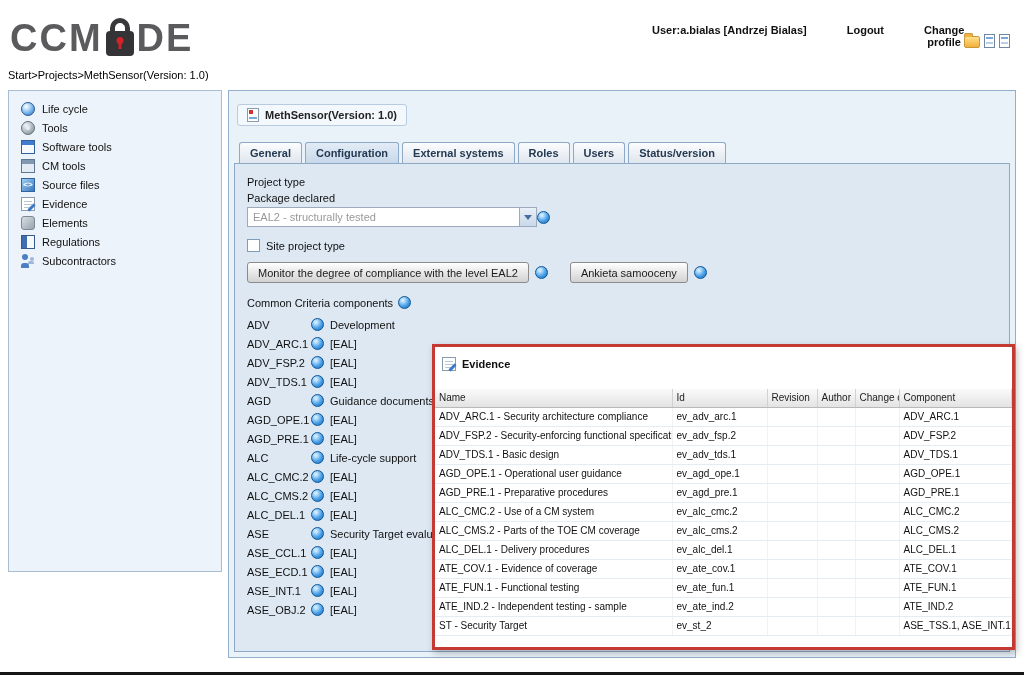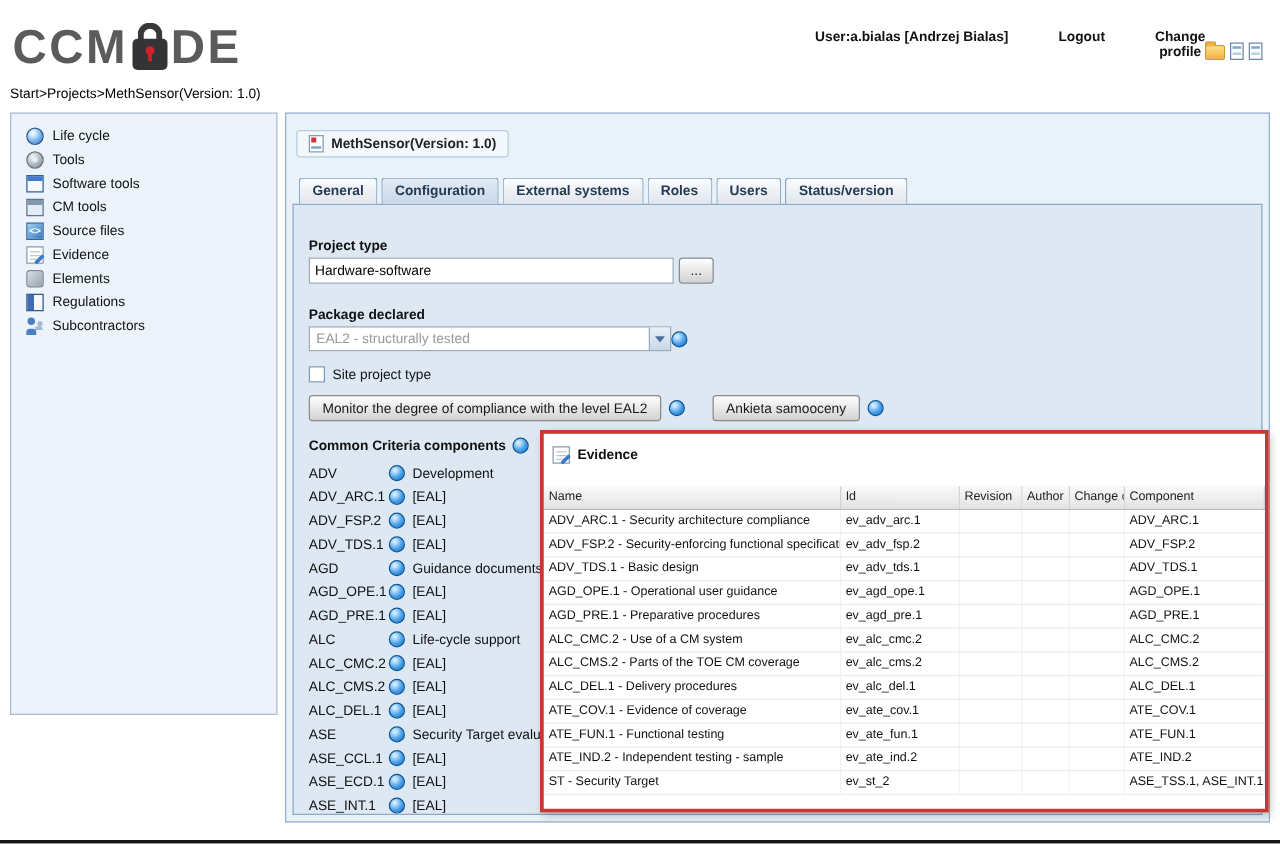--- a/index.html
+++ b/index.html
@@ -59,37 +59,37 @@
   .title-icon::before{content:"";position:absolute;left:1px;top:1px;width:4px;height:4px;background:#d23333}
   .title-icon::after{content:"";position:absolute;left:1px;bottom:2px;right:1px;height:2px;background:#7aa7d4}
 
   .tabs{position:absolute;left:10px;top:51px;display:flex;gap:3px;z-index:2}
   .tab{padding:4px 10px 3px;font-size:11px;font-weight:bold;color:#243a52;cursor:pointer;
        background:linear-gradient(#fbfcfd,#dfe6ee);border:1px solid #8ea9c6;border-bottom:none;border-radius:3px 3px 0 0}
   .tab.active{background:linear-gradient(#e3ecf6,#c7d7ea);padding-bottom:4px}
 
   .content-box{position:absolute;left:5px;right:5px;top:72px;bottom:5px;background:#dde8f3;border:1px solid #8ea9c6;padding:8px 12px;overflow:hidden}
 
-  .field-label{font-size:11px;font-weight:bold;color:#111;margin-top:19px}
+  .field-label{font-size:11px;font-weight:normal;color:#111;margin-top:4px}
   .input-row{display:flex;gap:4px;margin-top:3px;align-items:center}
   .text-input{width:292px;height:21px;border:1px solid #9daabb;font-family:"Liberation Sans",sans-serif;font-size:11px;padding:0 4px;background:#fff}
   .btn{height:21px;padding:0 10px;font-family:"Liberation Sans",sans-serif;font-size:11px;color:#1a1a1a;cursor:pointer;
        background:linear-gradient(#ffffff,#e8e8e8 50%,#d2d2d2);border:1px solid #8b8b8b;border-radius:3px;white-space:nowrap}
   .browse-btn{width:28px;padding:0}
   .combo-row{display:flex;align-items:center;gap:0;margin-top:3px}
   .combo{display:flex;width:290px;height:20px;border:1px solid #9daabb;background:#fff;cursor:pointer}
   .combo-text{flex:1;font-size:11px;color:#999;padding:3px 5px;white-space:nowrap;overflow:hidden}
   .combo-arrow{width:17px;background:linear-gradient(#e9f0f8,#c9d8ea);border-left:1px solid #9daabb;display:flex;align-items:center;justify-content:center}
   .combo-arrow::after{content:"";border:4px solid transparent;border-top:5px solid #4a6f9e;margin-top:5px}
   .check-row{display:flex;align-items:center;gap:6px;margin-top:12px}
   .checkbox{width:13px;height:13px;background:#fff;border:1px solid #7f9db9;cursor:pointer;display:inline-block}
   .check-label{font-size:11px}
   .buttons-row{display:flex;align-items:center;gap:6px;margin-top:10px}
   .buttons-row .gap{width:10px}
-  .section-label{display:flex;align-items:center;gap:5px;margin-top:13px;font-size:11px;font-weight:bold}
+  .section-label{display:flex;align-items:center;gap:5px;margin-top:13px;font-size:11px;font-weight:normal}
   .cc-list{margin-top:6px}
   .cc-row{display:flex;align-items:center;height:19px;font-size:11px;color:#111}
   .cc-code{width:64px;white-space:nowrap}
   .cc-desc{margin-left:6px;white-space:nowrap}
   .globe-icon{width:13px;height:13px;border-radius:50%;display:inline-block;flex:0 0 auto;cursor:pointer;
        background:radial-gradient(circle at 35% 30%,#cdeaff 10%,#4aa0e8 55%,#1668b8);border:1px solid #0f5694}
 
   
   .evidence-popup{position:absolute;left:432px;top:344px;width:583px;height:306px;background:#fff;border:3px solid #c43a32;z-index:10;
        box-shadow:2px 3px 7px rgba(0,0,0,.25);overflow:hidden}
@@ -199,24 +199,20 @@
           <span>Users</span>
         </div>
         <div class="tab tab-status-version">
           <span>Status/version</span>
         </div>
       </div>
 
     <div class="content-box">
 
       <div class="field-label">Project type</div>
-      <div class="input-row">
-        <input class="text-input" type="text" value="Hardware-software" style="">
-        <button class="btn browse-btn">...</button>
-      </div>
 
       <div class="field-label">Package declared</div>
       <div class="combo-row">
         <div class="combo">
           <span class="combo-text">EAL2 - structurally tested</span>
           <span class="combo-arrow"></span>
         </div>
         <span class="globe-icon"></span>
       </div>
 

